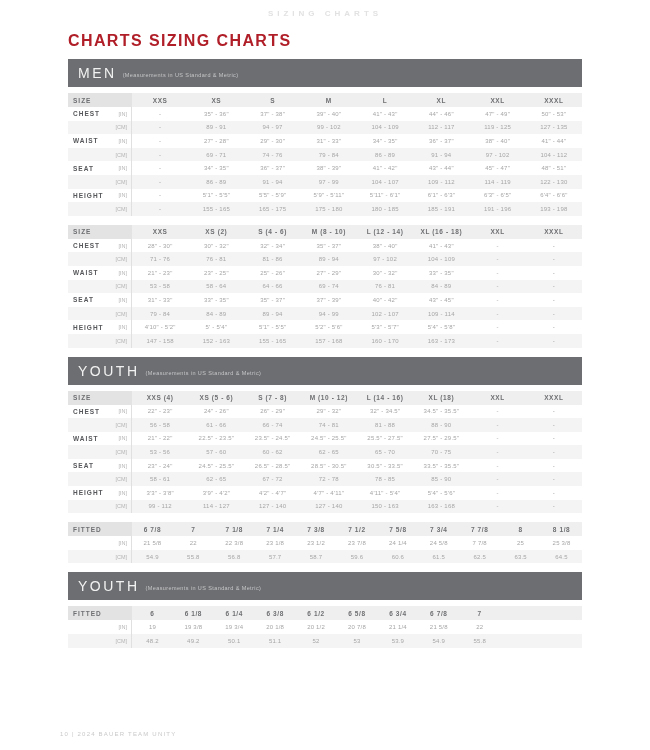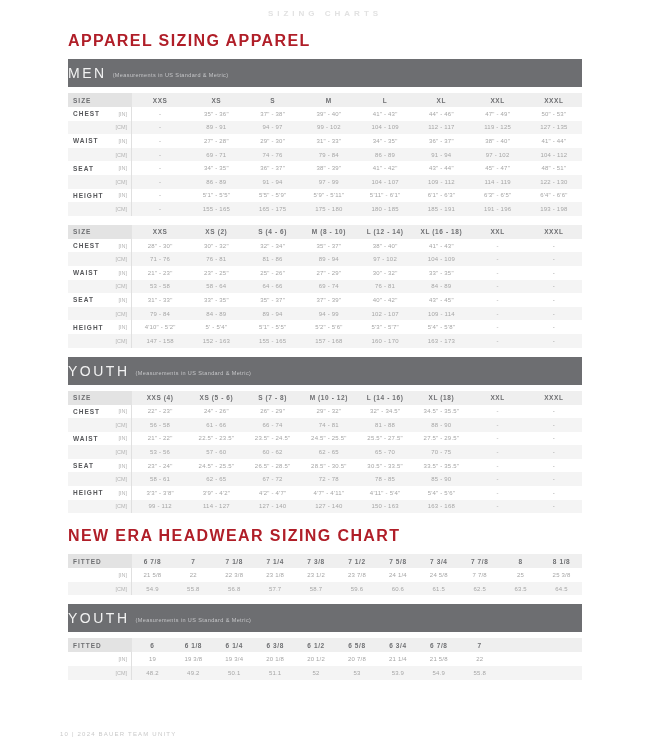--- a/index.html
+++ b/index.html
@@ -13,21 +13,21 @@
     padding-top:9px; text-align:center;
     font-size:8px; font-weight:bold; letter-spacing:4px; color:#e2e2e2;
   }
   .content { margin-left:68px; width:514px; }
   .main-title {
     color:#b01e28; font-size:16px; font-weight:bold; letter-spacing:1.4px;
     margin-top:14px; margin-bottom:9px;
   }
   .section-band {
     background:#6d6e71; height:28px; display:flex; align-items:center;
-    box-sizing:border-box; margin-bottom:6px;
+    padding-left:10px; box-sizing:border-box; margin-bottom:6px;
   }
   .band-name { color:#f2f2f2; font-size:14px; font-weight:400; letter-spacing:2.5px; }
   .band-sub { color:#c6c7c9; font-size:5.5px; letter-spacing:0.4px; margin-left:6px; margin-top:4px; }
 
   .sz-table { width:100%; margin-bottom:9px; }
   .t-row {
     display:grid;
     grid-template-columns: 40px 24px repeat(var(--cols), 1fr);
     height:13.6px; align-items:center;
   }
@@ -58,21 +58,21 @@
     font-size:6px; color:#c9c9c9; letter-spacing:1.2px;
   }
 </style>
 </head>
 <body>
 
 <div class="page">
   <div class="top-header">SIZING CHARTS</div>
 
   <div class="content">
-    <div class="main-title">APPAREL SIZING APPAREL</div>
+    <div class="main-title">CHARTS SIZING CHARTS</div>
 
     <div class="section-band">
       <span class="band-name">MEN</span>
       <span class="band-sub">(Measurements in US Standard &amp; Metric)</span>
     </div>
     <div class="sz-table" style="--cols: 8;">
         <div class="t-row header">
           <div class="corner-cell">SIZE</div>
           <div class="col-h">XXS</div>
           <div class="col-h">XS</div>
@@ -398,21 +398,20 @@
           <div class="val">114 - 127</div>
           <div class="val">127 - 140</div>
           <div class="val">127 - 140</div>
           <div class="val">150 - 163</div>
           <div class="val">163 - 168</div>
           <div class="val">-</div>
           <div class="val">-</div>
         </div>
       </div>
 
-    <div class="main-title">NEW ERA HEADWEAR SIZING CHART</div>
 
     <div class="sz-table" style="--cols: 11;">
         <div class="t-row header">
           <div class="corner-cell">FITTED</div>
           <div class="col-h">6 7/8</div>
           <div class="col-h">7</div>
           <div class="col-h">7 1/8</div>
           <div class="col-h">7 1/4</div>
           <div class="col-h">7 3/8</div>
           <div class="col-h">7 1/2</div>

